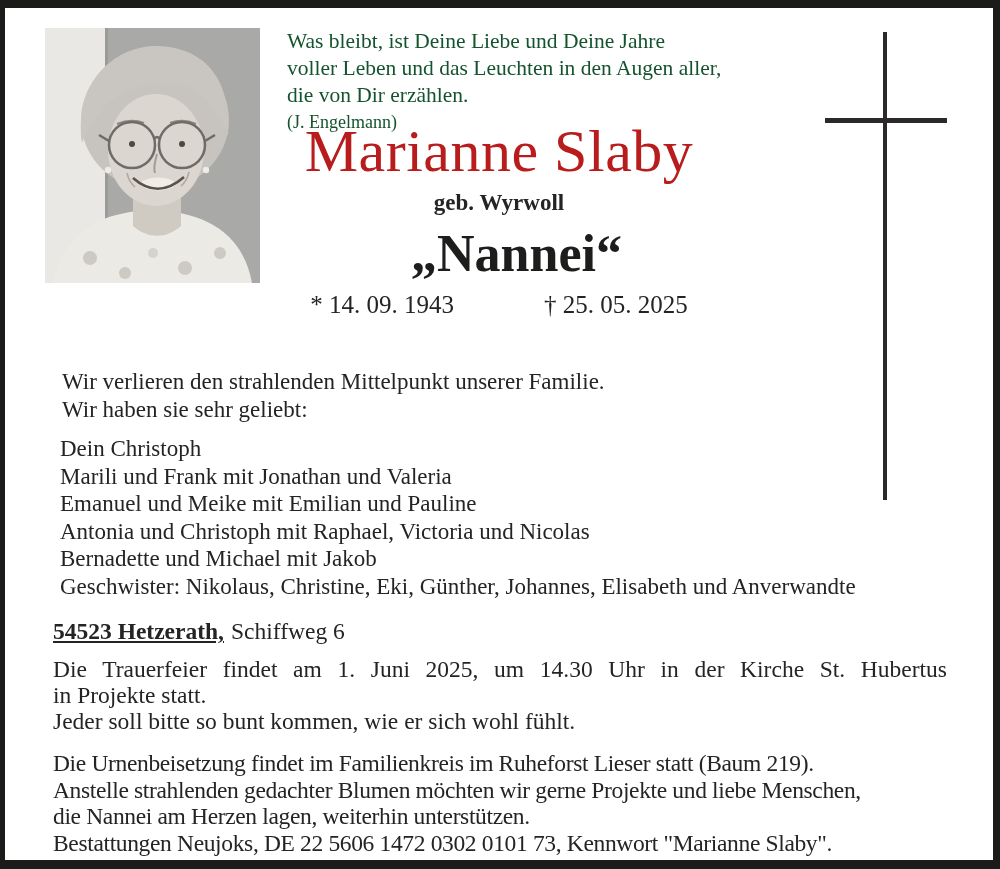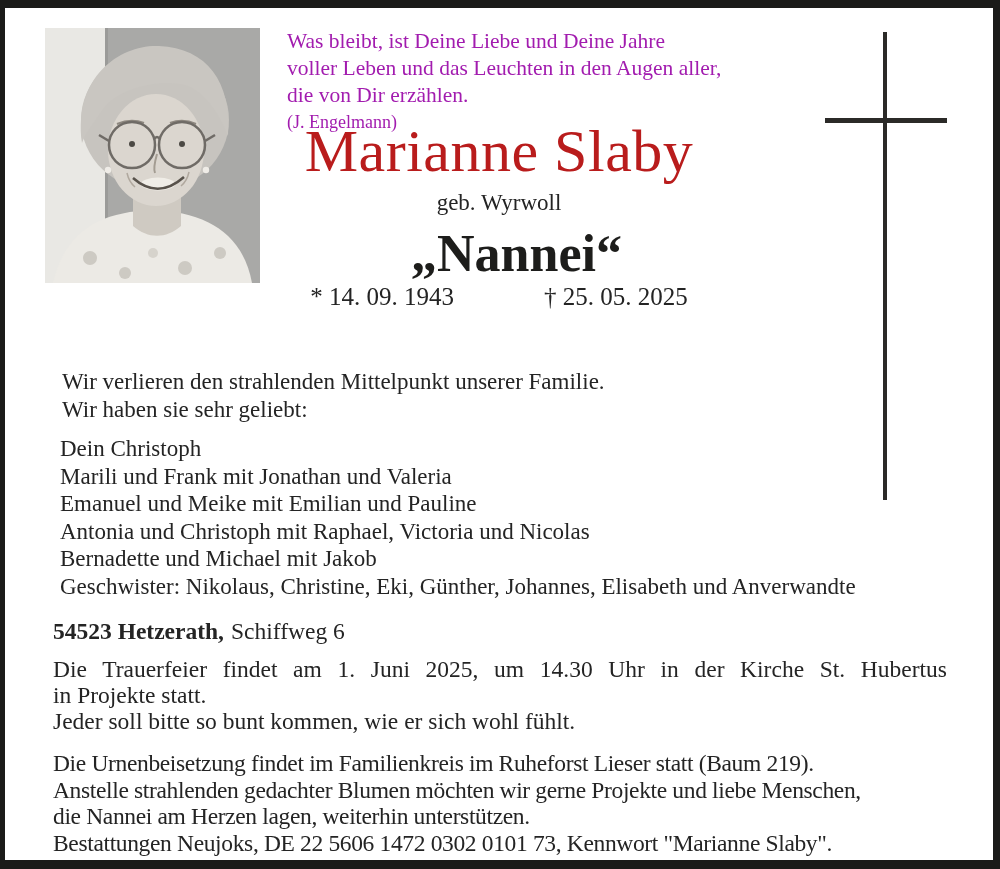--- a/index.html
+++ b/index.html
@@ -16,51 +16,51 @@
     overflow:hidden;
   }
   
   .top { position:relative; height:352px; }
   .photo {
     position:absolute; left:40px; top:20px;
     width:215px; height:255px; display:block;
   }
   .quote {
     position:absolute; left:282px; top:20px;
-    font-size:21.5px; line-height:27px; color:#a21caf;
+    font-size:21.5px; line-height:27px; color:#14532d;
   }
   .quote .attr { font-size:18px; line-height:24px; margin-top:1px; }
   .cross-v {
     position:absolute; left:878px; top:24px;
     width:4px; height:468px; background:#2b2a28;
   }
   .cross-h {
     position:absolute; left:820px; top:110px;
     width:122px; height:5px; background:#2b2a28;
   }
   .stack {
     position:absolute; left:0; right:0; top:112px;
     text-align:center;
   }
   .name {
     font-size:60px; font-weight:normal; line-height:62px;
     letter-spacing:0.5px; color:#b91c1c;
   }
-  .bname { font-size:23px; font-weight:normal; margin-top:8px; line-height:26px; }
+  .bname { font-size:23px; font-weight:bold; margin-top:8px; line-height:26px; }
   .nick  { font-size:52px; font-weight:bold; margin-top:10px; line-height:56px; color:#1d1d1b;padding-left:35px; }
   .dates {
-    margin-top:0; font-size:25px; line-height:30px;
+    margin-top:8px; font-size:25px; line-height:30px;
     display:flex; justify-content:center; gap:90px;
   }
   
   .para { white-space:nowrap; }
   .intro  { margin:8px 0 0 57px;  font-size:23px;   line-height:27.5px; }
   .family { margin:12px 0 0 55px; font-size:23px;   line-height:27.5px; }
   .addr   { margin:17px 0 0 48px; font-size:23.5px; line-height:28px; }
-  .addr .city { font-weight:bold; }
+  .addr .city { font-weight:bold;text-decoration:underline; }
   .addr .street { margin-left:7px; }
   .service { margin:11px 46px 0 48px; font-size:23.5px; line-height:26px; }
   .service .line-justified { text-align:justify; text-align-last:justify; white-space:normal; }
   .burial  { margin:16px 30px 12px 48px; font-size:23.5px; line-height:26.5px; letter-spacing:-0.35px; }
 </style>
 </head>
 <body>
 
 <div class="sheet">
 

